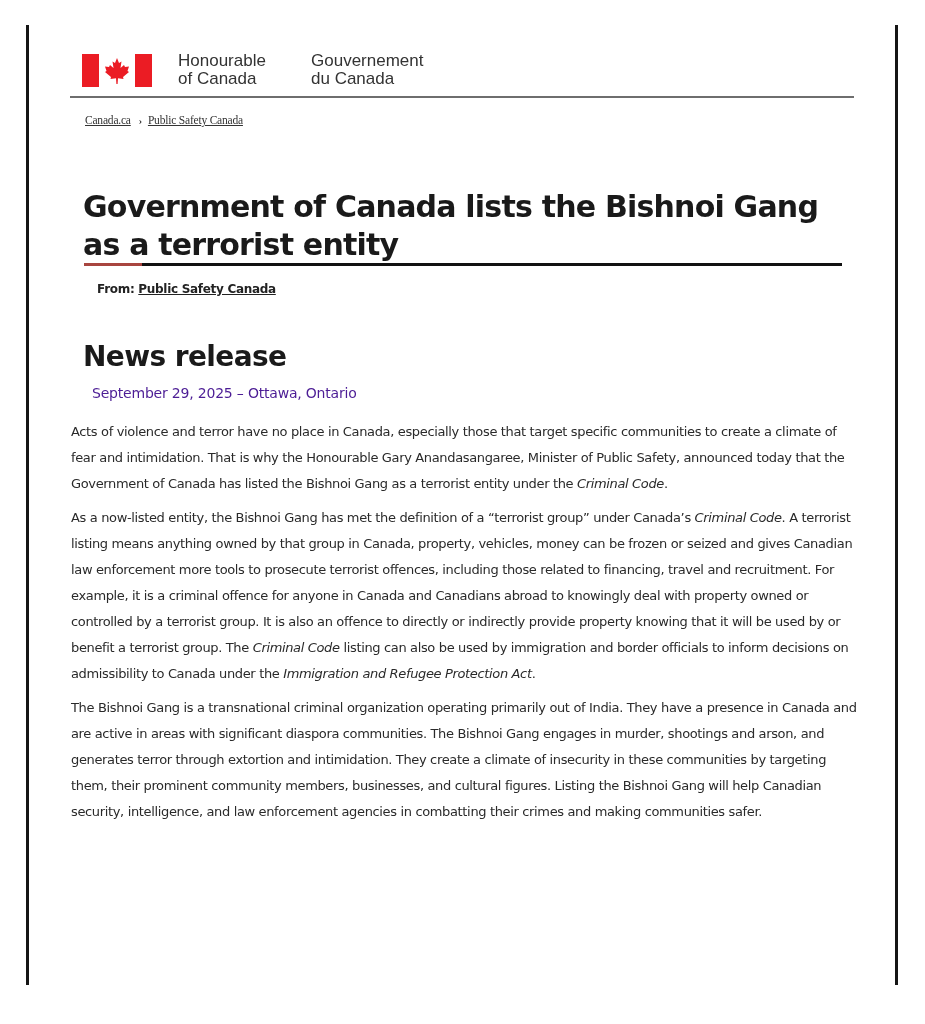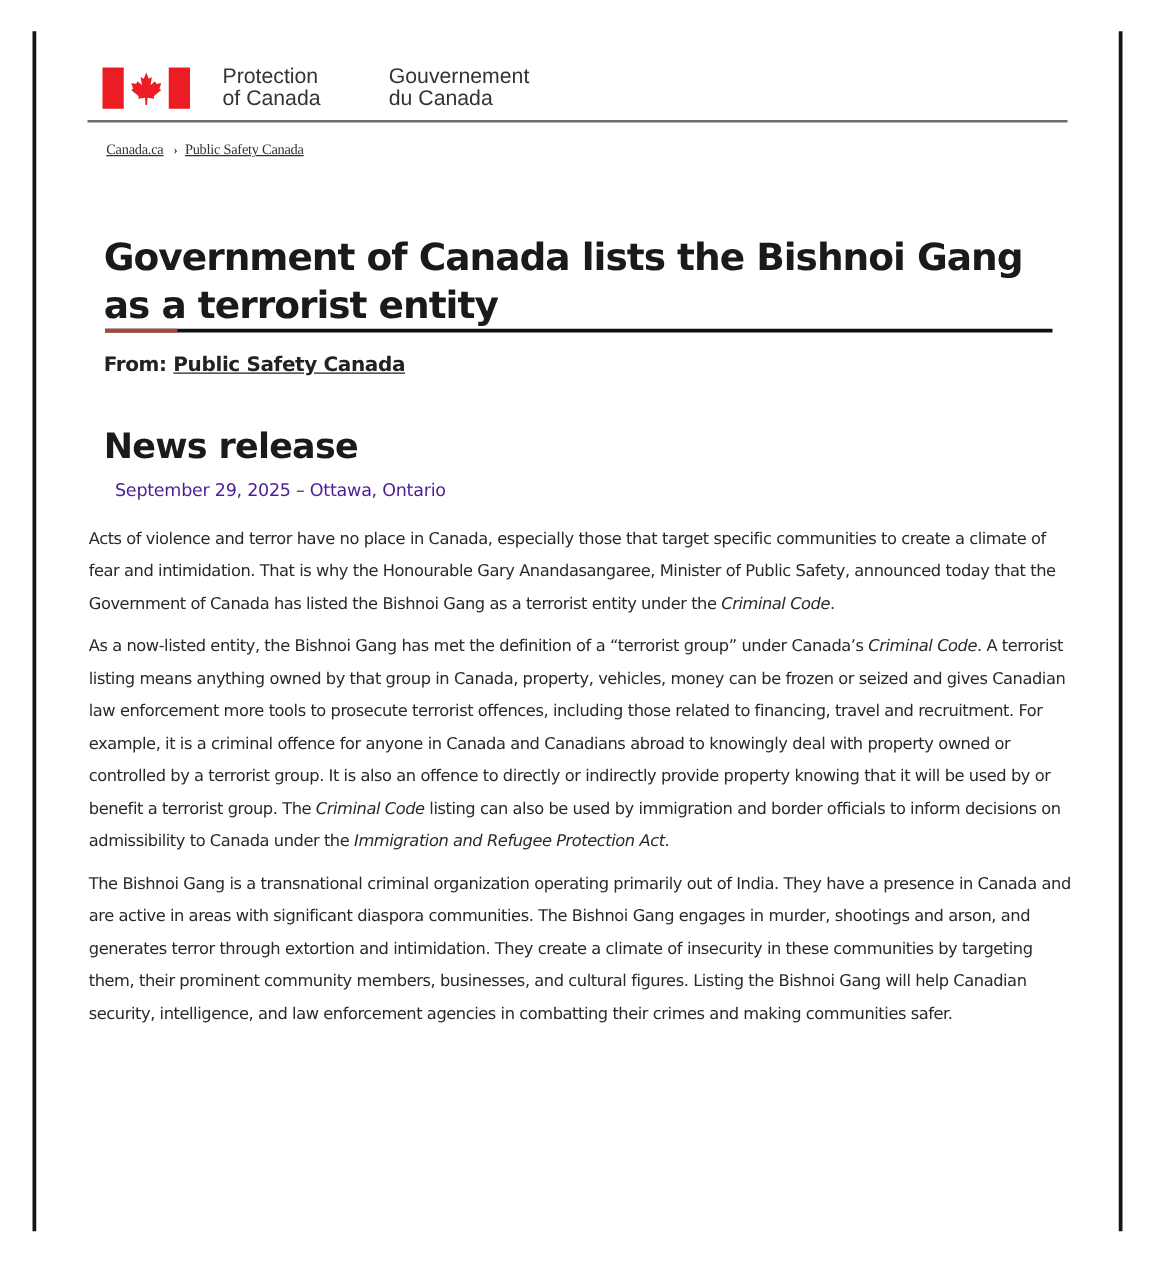--- a/index.html
+++ b/index.html
@@ -25,21 +25,21 @@
                 font-family:Liberation Serif, serif; letter-spacing:-0.2px; }
   .breadcrumb a { color:#333; text-decoration:underline; }
   .breadcrumb .sep { margin:0 6px 0 8px; font-size:10px; font-weight:bold; }
 
   .title { position:absolute; left:83px; top:188px; width:770px; margin:0;
            font-family:"DejaVu Sans", sans-serif; font-weight:bold; font-size:30px;
            line-height:38px; color:#1a1a1a; letter-spacing:-0.8px; }
   .title-rule { position:absolute; left:84px; top:263px; width:758px; height:3px; background:#111; }
   .title-rule .accent { position:absolute; left:0; top:0; width:58px; height:3px; background:#a8453f; }
 
-  .from { position:absolute; left:83px; top:282px; font-size:16px; font-weight:bold; color:#222;
+  .from { position:absolute; left:97px; top:282px; font-size:12px; font-weight:bold; color:#222;
           letter-spacing:-0.3px; }
   .from a { color:#222; text-decoration:underline; }
 
   .section-title { position:absolute; left:83px; top:340px; margin:0; font-size:28px;
                    font-weight:bold; color:#1a1a1a; letter-spacing:-0.6px; }
   .dateline { position:absolute; left:71px; top:385px; font-size:14px; color:#4c1d95; letter-spacing:-0.2px;margin-left:21px; }
 
   .body { position:absolute; left:71px; top:419px; width:790px; font-size:13px;
           line-height:26px; color:#2a2a2a; letter-spacing:-0.35px; }
   .body p { margin:0 0 8px 0; }
@@ -53,21 +53,21 @@
 
 <div class="header">
   <div class="flag">
     <div class="bar l"></div>
     <svg class="leaf" viewBox="0 0 26 28">
       <path fill="#eb1c24" d="M13 1 L15 6 L17.5 4.5 L16.5 11 L20 8 L21 10 L25 9.5 L23.5 14 L25 15 L19 20 L19.5 22 L14 21.2 L13.6 27 L12.4 27 L12 21.2 L6.5 22 L7 20 L1 15 L2.5 14 L1 9.5 L5 10 L6 8 L9.5 11 L8.5 4.5 L11 6 Z"></path>
     </svg>
     <div class="bar r"></div>
   </div>
   <div class="sig sig-en">
-    <div>Protection</div>
+    <div>Honourable</div>
     <div>of Canada</div>
   </div>
   <div class="sig sig-fr">
     <div>Gouvernement</div>
     <div>du Canada</div>
   </div>
   <div class="header-rule"></div>
 </div>
 
 <nav class="breadcrumb">

